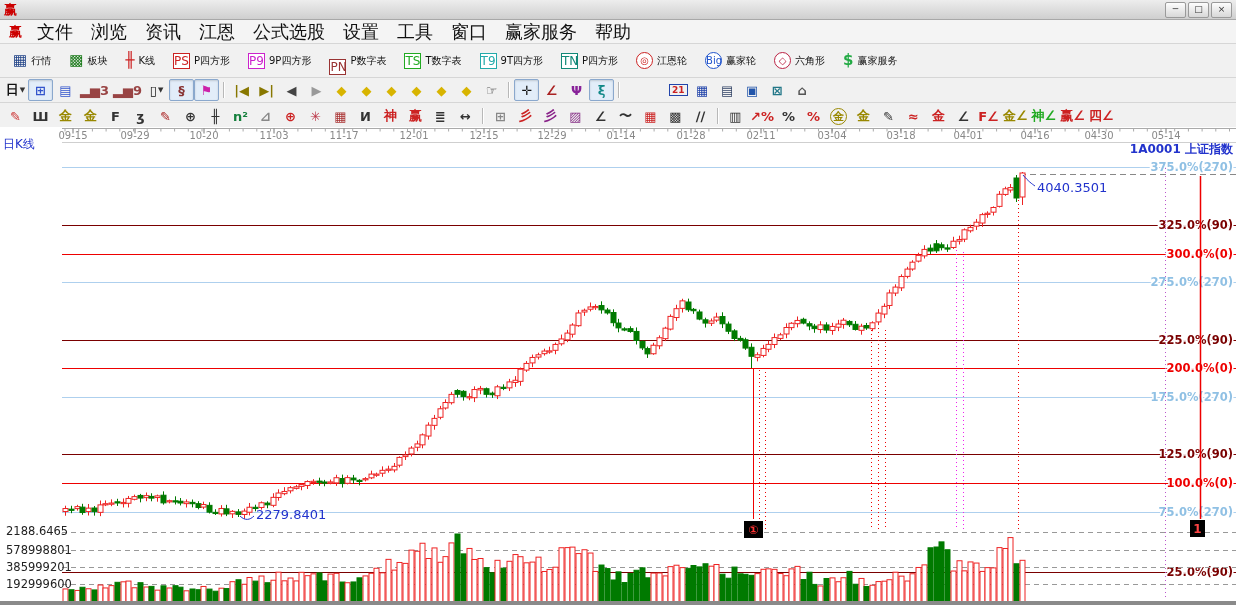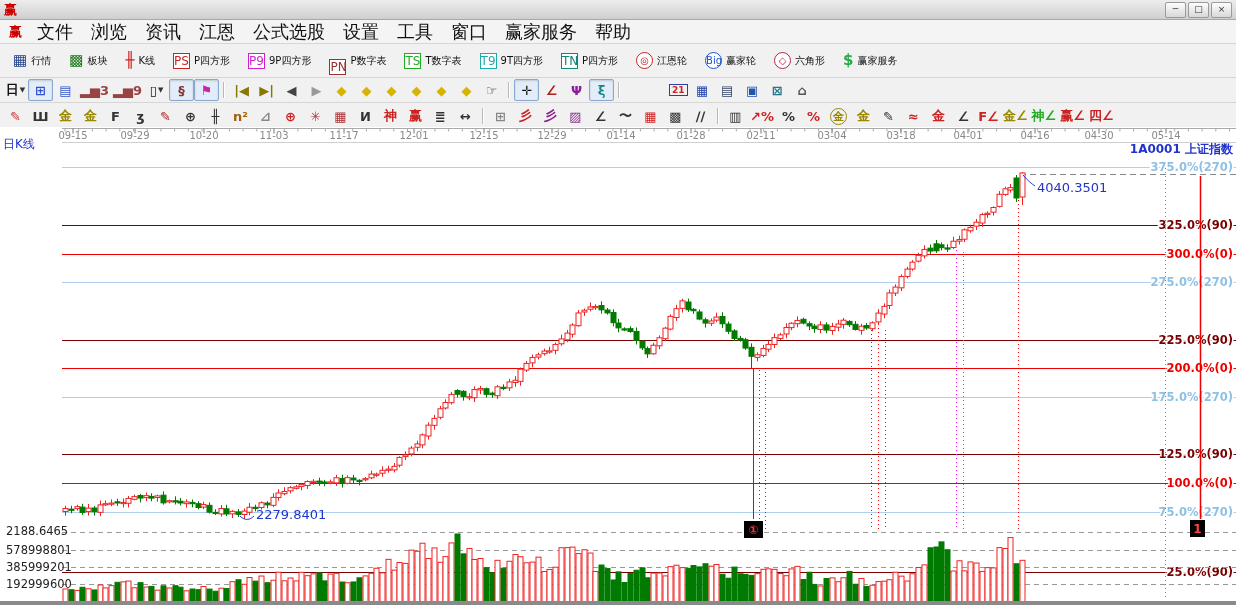--- a/index.html
+++ b/index.html
@@ -226,21 +226,21 @@
     <span class="sbtn" title="brush-tool">
       <span style="color: rgb(170, 34, 34);">✎</span>
     </span>
     <span class="sbtn" title="circle-ruler-tool">
       <span style="color: rgb(51, 51, 51);">⊕</span>
     </span>
     <span class="sbtn" title="ruler-comb-tool">
       <span style="color: rgb(51, 51, 51);">╫</span>
     </span>
     <span class="sbtn" title="n-square-tool">
-      <span style="color: #a16207;">n²</span>
+      <span style="color: #15803d;">n²</span>
     </span>
     <span class="sbtn" title="protractor-tool">
       <span style="color: rgb(136, 136, 136);">⊿</span>
     </span>
     <span class="sbtn" title="compass-target-tool">
       <span style="color: rgb(204, 34, 34);">⊕</span>
     </span>
     <span class="sbtn" title="star-target-tool">
       <span style="color: rgb(187, 51, 68);">✳</span>
     </span>

